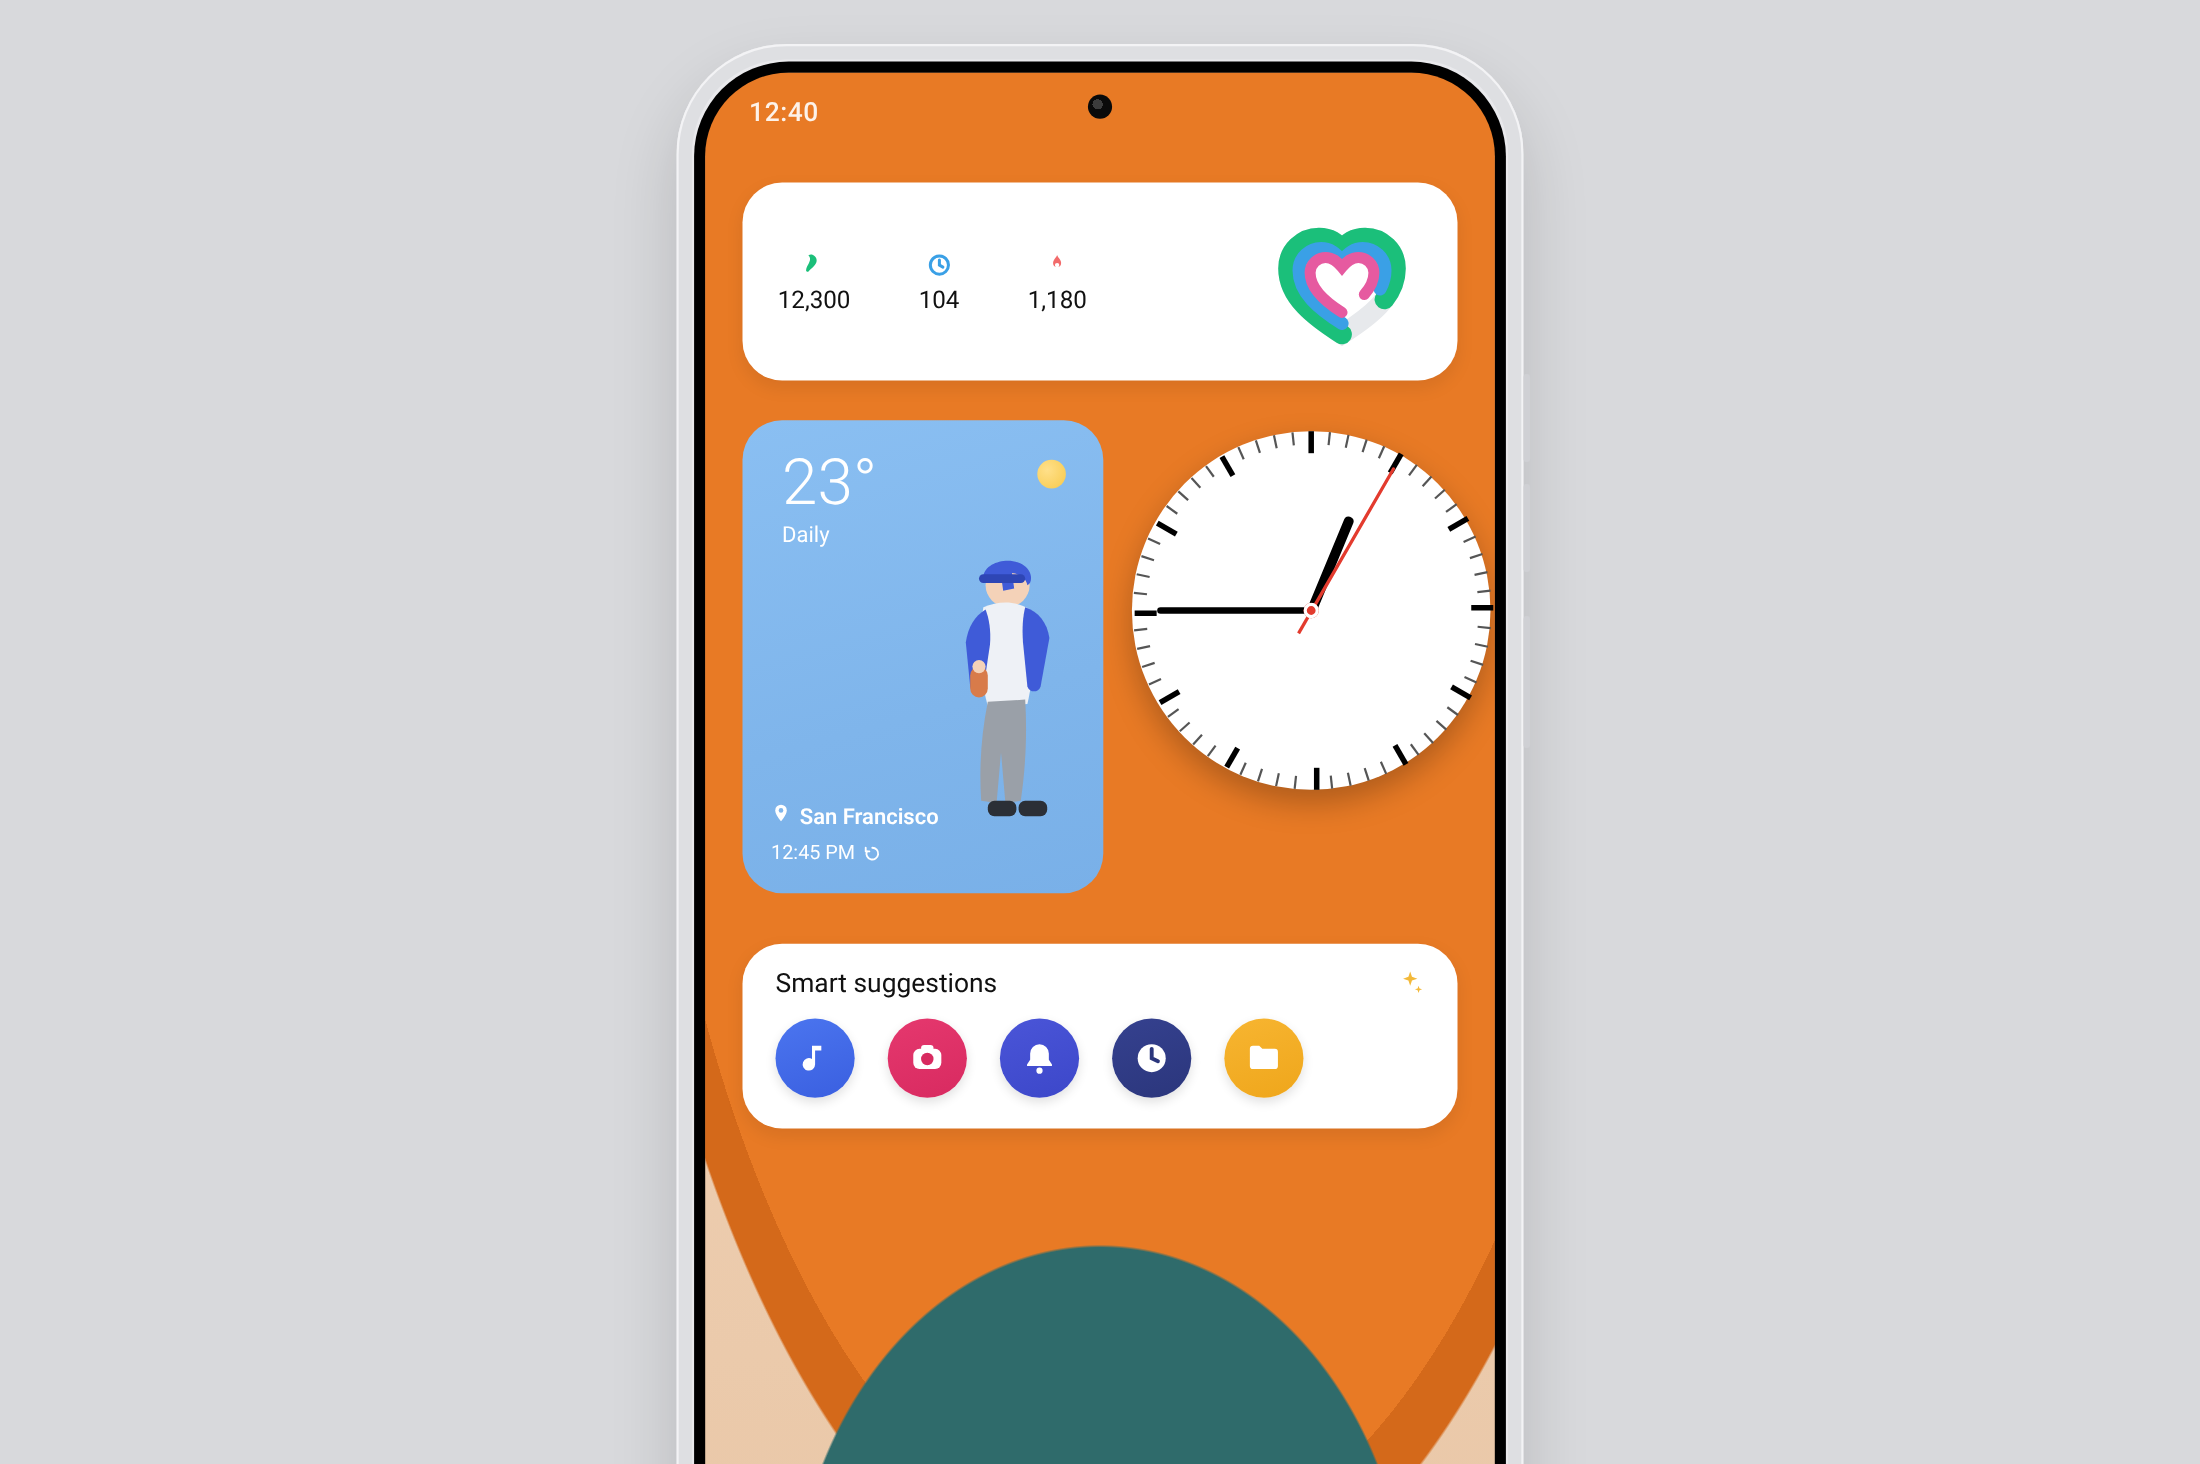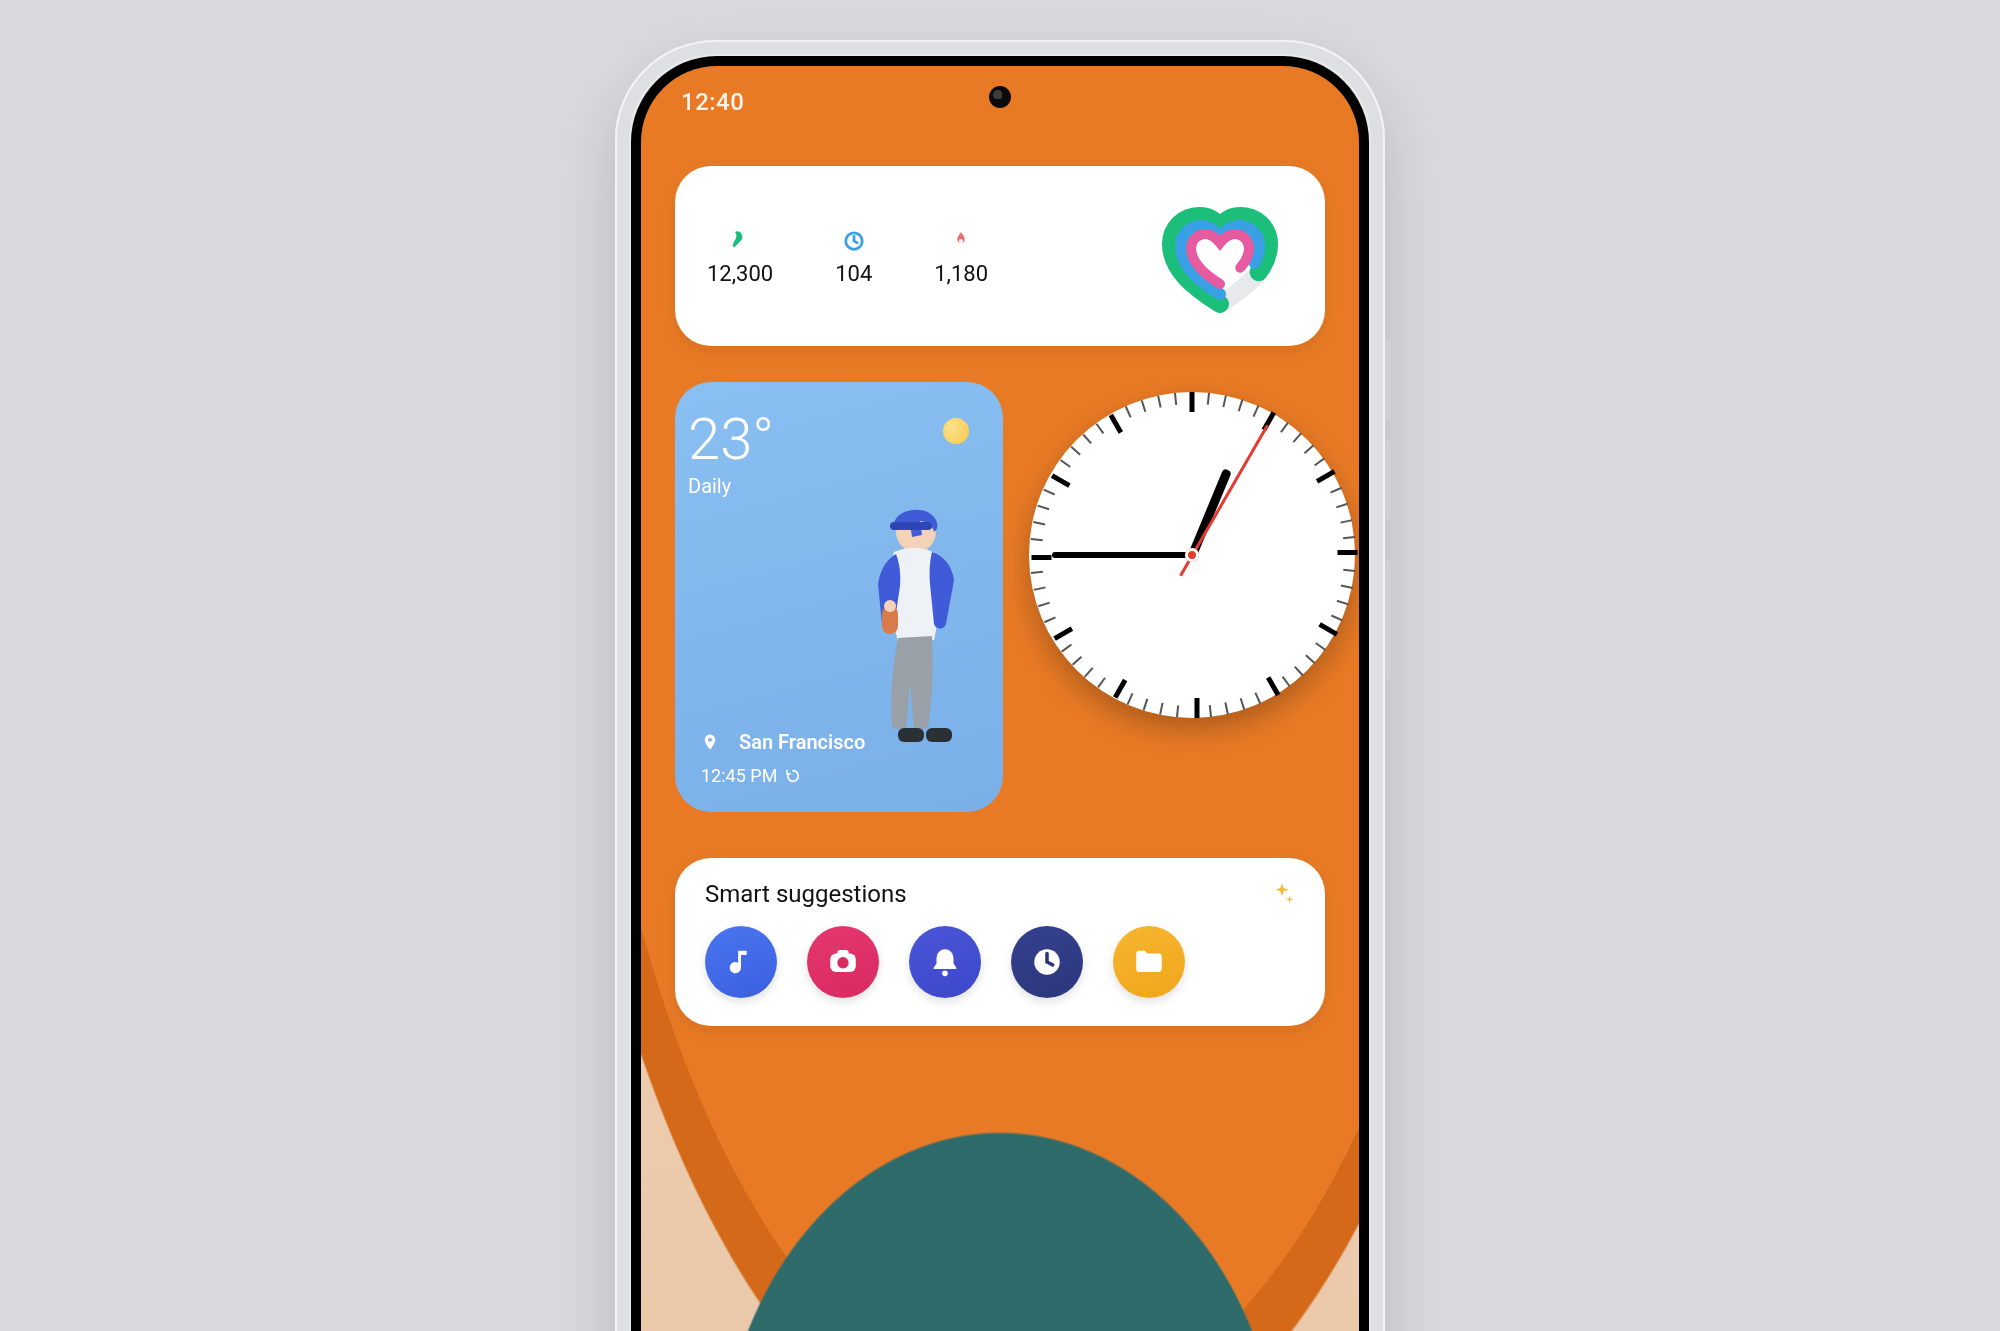--- a/index.html
+++ b/index.html
@@ -25,26 +25,26 @@
   .activity-left{flex:1}
   .activity-title{font-size:24px;font-weight:700;color:#111;margin-bottom:20px}
   .metrics{display:flex;gap:62px}
   .metric{display:flex;flex-direction:column;align-items:center;gap:8px}
   .m-ico{width:24px;height:24px;display:flex;align-items:center;justify-content:center}
   .m-val{font-size:22px;color:#111;font-weight:400}
   .heart-ring{position:relative;width:130px;height:130px;flex-shrink:0;margin-right:8px}
 
   
   .mid{display:flex;gap:26px;margin-top:36px;align-items:flex-start}
-  .weather{flex:0 0 328px;height:430px;border-radius:36px;background:linear-gradient(165deg,#8abff2,#7fb5eb 60%,#79b0e8);color:#fff;padding:28px 13px 20px;position:relative;overflow:hidden}
+  .weather{flex:0 0 328px;height:430px;border-radius:36px;background:linear-gradient(165deg,#8abff2,#7fb5eb 60%,#79b0e8);color:#fff;padding:28px 36px 20px;position:relative;overflow:hidden}
   .temp{font-size:58px;font-weight:300;line-height:1}
   .sun{position:absolute;top:36px;right:34px;width:26px;height:26px;border-radius:50%;background:radial-gradient(circle at 35% 35%,#ffe08a,#f7c94b)}
   .cond{font-size:20px;margin-top:6px}
   .person{position:absolute;right:22px;top:118px;width:135px;height:260px}
-  .loc{position:absolute;left:26px;bottom:58px;display:flex;align-items:center;gap:20px;font-size:20px;font-weight:600}
+  .loc{position:absolute;left:26px;bottom:58px;display:flex;align-items:flex-start;gap:8px;font-size:20px;font-weight:600}
   .wtime{position:absolute;left:26px;bottom:26px;display:flex;align-items:center;gap:8px;font-size:18px}
 
   
   .clock-wrap{flex:1;display:flex;align-items:center;justify-content:center;padding-top:10px}
   .clock{width:326px;height:326px;border-radius:50%;background:#fff;position:relative;box-shadow:0 12px 28px rgba(0,0,0,.25)}
   .tick{position:absolute;left:50%;top:50%;width:3px;background:#000;transform-origin:50% 0}
   .tick.minor{height:12px;width:2px;background:#555}
   .tick.major{height:20px;width:5px}
   .hand{position:absolute;left:50%;top:50%;transform-origin:50% 100%;border-radius:4px}
   .hand.hour{width:9px;height:92px;background:#000;margin-left:-4.5px;margin-top:-92px}

